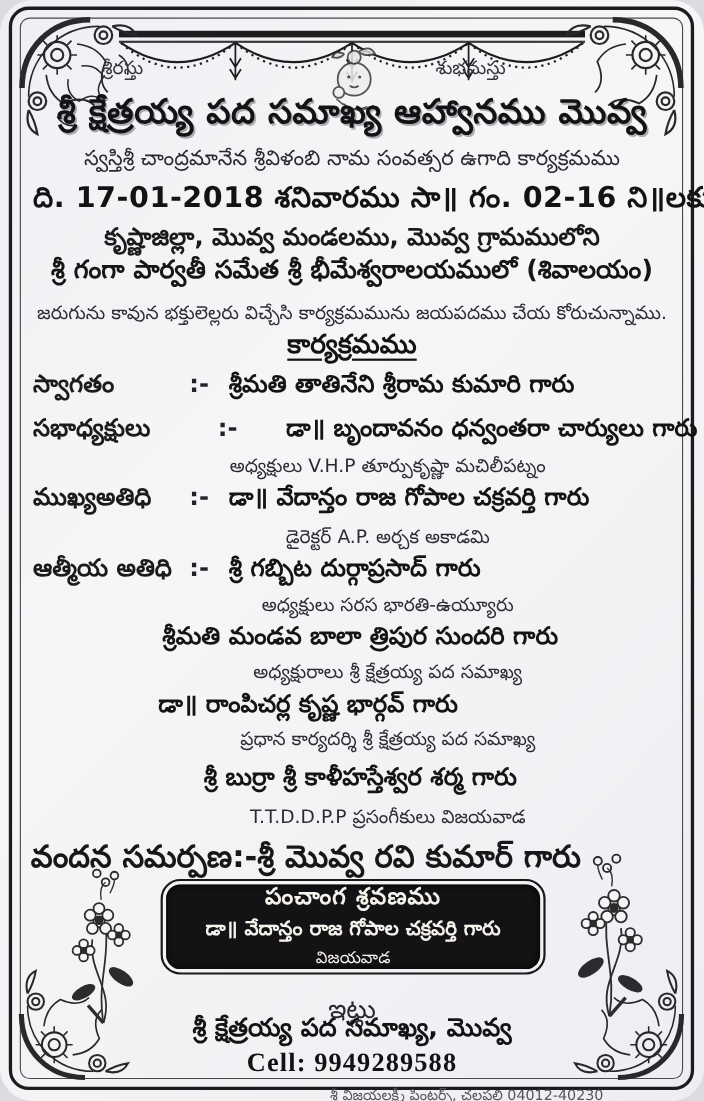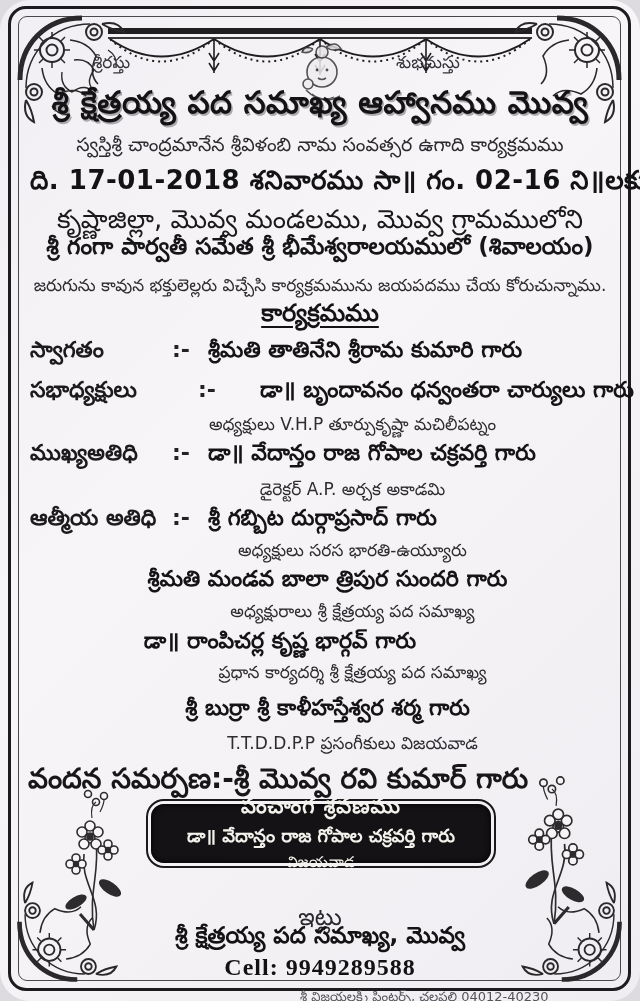--- a/index.html
+++ b/index.html
@@ -10,36 +10,36 @@
         border:3.5px solid #1c1b1d;border-radius:18px;pointer-events:none;}
   .frame-inner{position:absolute;left:18px;top:16px;right:19px;bottom:20px;
         border:1.5px solid #4a474b;border-radius:9px;pointer-events:none;}
   .abs{position:absolute;}
   .ctr{left:30px;right:30px;text-align:center;white-space:nowrap;}
   .blessing{font-size:17px;color:#343238;}
   .title{font-size:31px;font-weight:700;letter-spacing:.5px;color:#141214;
          text-shadow:1.5px 1.5px 0 rgba(40,38,42,.35);}
   .subtitle{font-size:19px;color:#2c2a2e;}
   .dateline{font-size:26px;font-weight:700;color:#131214;letter-spacing:.5px;}
-  .venue1{font-size:26px;font-weight:400;color:#1b191c;}
+  .venue1{font-size:22px;font-weight:700;color:#1b191c;}
   .venue2{font-size:23px;font-weight:700;color:#161517;}
   .invite{font-size:17px;color:#2e2c30;}
   .prog-head{font-size:24px;font-weight:700;text-decoration:underline;
              text-underline-offset:5px;color:#141214;}
   .prog-row{position:absolute;left:30px;right:26px;display:flex;align-items:baseline;
             font-size:22px;white-space:nowrap;}
   .plabel{width:142px;flex:none;font-weight:600;color:#1c1a1d;}
   .psep{width:36px;flex:none;font-weight:600;}
   .pname{flex:1;font-weight:700;color:#151315;}
   .prog-sub{position:absolute;left:110px;right:45px;text-align:center;font-size:17px;
             color:#2e2c30;white-space:nowrap;}
   .cname{position:absolute;left:60px;right:45px;text-align:center;font-size:22px;
          font-weight:700;color:#151315;white-space:nowrap;}
   .vandana{font-size:28px;font-weight:700;color:#181618;white-space:nowrap;}
-  .pbox-wrap{position:absolute;left:146px;top:799px;width:350px;height:69px;
+  .pbox-wrap{position:absolute;left:146px;top:799px;width:350px;height:87px;
              border:2px solid #1a181a;border-radius:18px;padding:3px;box-sizing:border-box;}
   .pbox{width:100%;height:100%;background:#141214;border-radius:13px;color:#f4f2ec;
         display:flex;flex-direction:column;align-items:center;justify-content:center;
         gap:2px;box-shadow:inset 0 0 6px #000;}
   .pbox-l1{font-size:21px;font-weight:700;letter-spacing:1px;}
   .pbox-l2{font-size:18px;font-weight:600;}
   .pbox-l3{font-size:15px;}
   .itlu{font-size:24px;color:#2a282c;}
   .org{font-size:23px;font-weight:700;color:#141214;}
   .cell{font-size:24px;font-weight:700;color:#131114;

